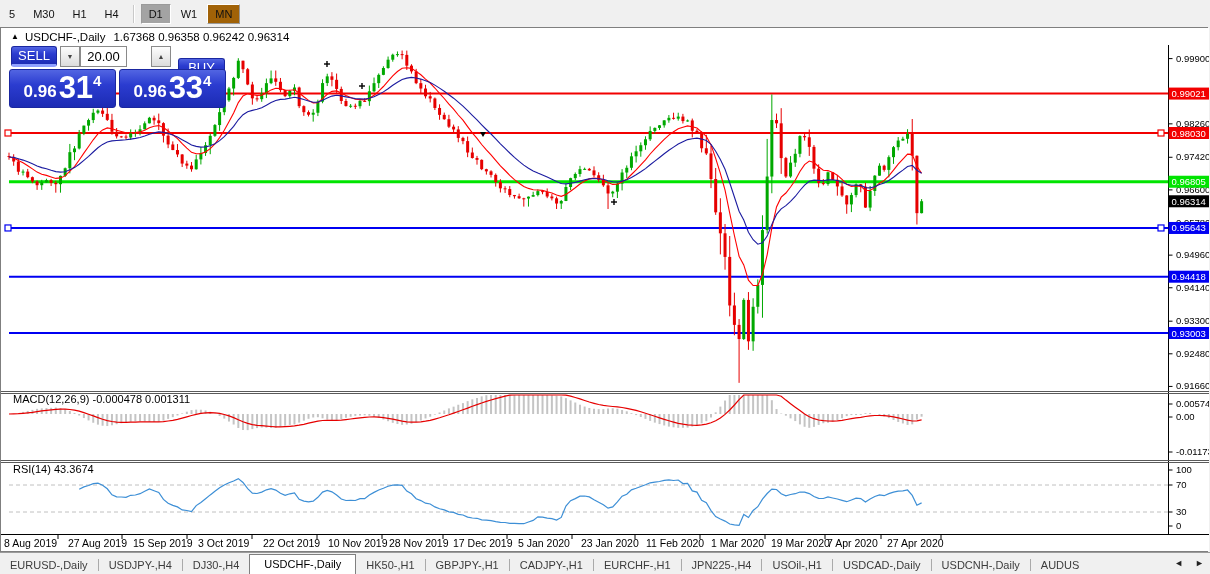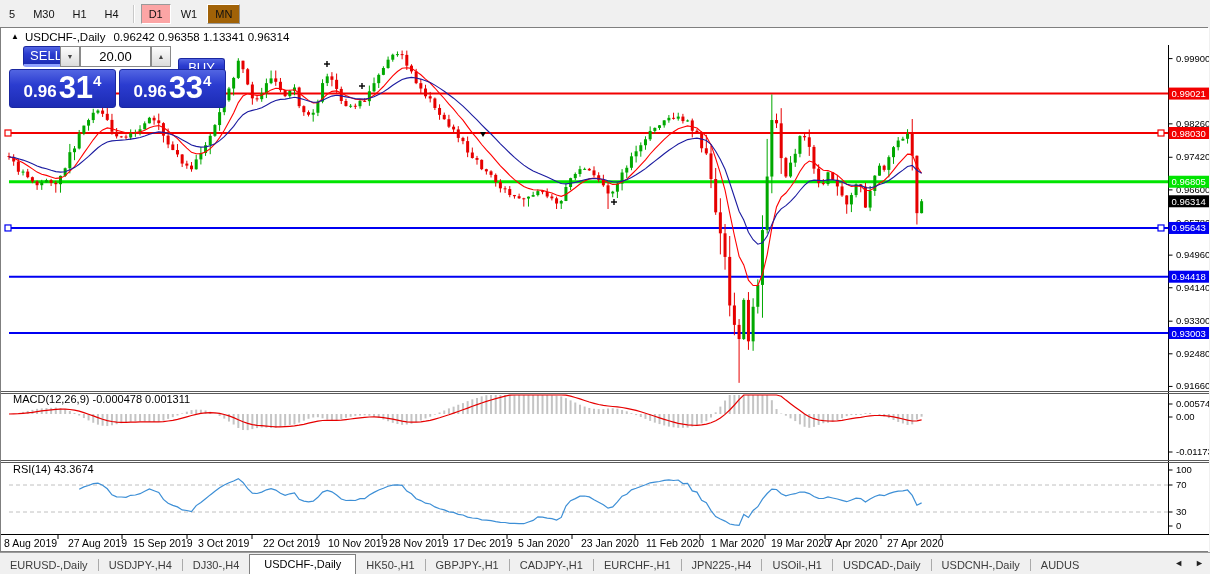--- a/index.html
+++ b/index.html
@@ -2,21 +2,21 @@
 <html><head>
 <meta charset="utf-8">
 <style>
   html,body{margin:0;padding:0;background:#f0f0f0;}
   .app{position:relative;width:1210px;height:574px;background:#f0f0f0;overflow:hidden;
        font-family:"Liberation Sans","DejaVu Sans",sans-serif;-webkit-font-smoothing:antialiased;}
   
   .toolbar{position:absolute;left:0;top:0;width:1210px;height:27px;background:#f0f0f0;
            display:flex;align-items:center;font-size:11px;color:#111;}
   .tf-item{padding:3px 7px;margin:0 1px;border:1px solid transparent;}
-  .tf-item.pressed{background:#fca5a5;border-color:#9a9a9a #ffffff #ffffff #9a9a9a;}
+  .tf-item.pressed{background:#a3a3a3;border-color:#9a9a9a #ffffff #ffffff #9a9a9a;}
   .tf-item.raised{background:#a16207;border-color:#ffffff #9a9a9a #9a9a9a #ffffff;}
   .tf-sep{width:1px;height:18px;background:#c9c9c9;margin:0 5px;border-right:1px solid #fff;}
   
   .chart-window{position:absolute;left:0;top:27px;width:1208px;height:525px;background:#ffffff;
                 border:1px solid #7f7f7f;box-sizing:border-box;}
   .title-bar{position:absolute;left:0;top:0;width:100%;height:17px;background:#ffffff;
              font-size:11.5px;color:#000;display:flex;align-items:center;padding-left:10px;box-sizing:border-box;}
   .title-bar .arrow{font-size:8px;margin-right:6px;}
   .title-bar .sym{margin-right:8px;}
   .chart-svg{position:absolute;left:0;top:0;}
@@ -773,29 +773,29 @@
         <text x="770" y="546" font-family="&quot;Liberation Sans&quot;,&quot;DejaVu Sans&quot;,sans-serif" font-size="10.5px" fill="#000">19 Mar 2020</text>
         <line x1="880" y1="533.5" x2="880" y2="538" stroke="#000"></line>
         <text x="826" y="546" font-family="&quot;Liberation Sans&quot;,&quot;DejaVu Sans&quot;,sans-serif" font-size="10.5px" fill="#000">7 Apr 2020</text>
         <line x1="940" y1="533.5" x2="940" y2="538" stroke="#000"></line>
         <text x="886" y="546" font-family="&quot;Liberation Sans&quot;,&quot;DejaVu Sans&quot;,sans-serif" font-size="10.5px" fill="#000">27 Apr 2020</text>
       </svg>
 
     <div class="title-bar">
       <span class="arrow">▲</span>
       <span class="sym">USDCHF-,Daily</span>
-      <span>0.96242 0.96358 1.13341 0.96314</span>
+      <span>1.67368 0.96358 0.96242 0.96314</span>
     </div>
 
     <div class="tp">
-      <div class="tp-btn blue" style="left:2px;top:0;width:46px;margin-left:12px;">SELL</div>
+      <div class="tp-btn blue" style="left:2px;top:0;width:46px;">SELL</div>
       <div class="tp-spin" style="left:51px;">
         <span>▼</span>
       </div>
-      <div class="tp-vol" style="left:71px;width:71px;">20.00</div>
+      <div class="tp-vol" style="left:71px;width:47px;">20.00</div>
       <div class="tp-spin" style="left:142px;">
         <span>▲</span>
       </div>
       <div class="tp-btn blue" style="left:169px;top:12px;width:47px;">BUY</div>
 
       <div class="tp-price blue" style="left:0;">
         <span class="base">0.96</span>
         <span class="big">31</span>
         <span class="sup">4</span>
       </div>

